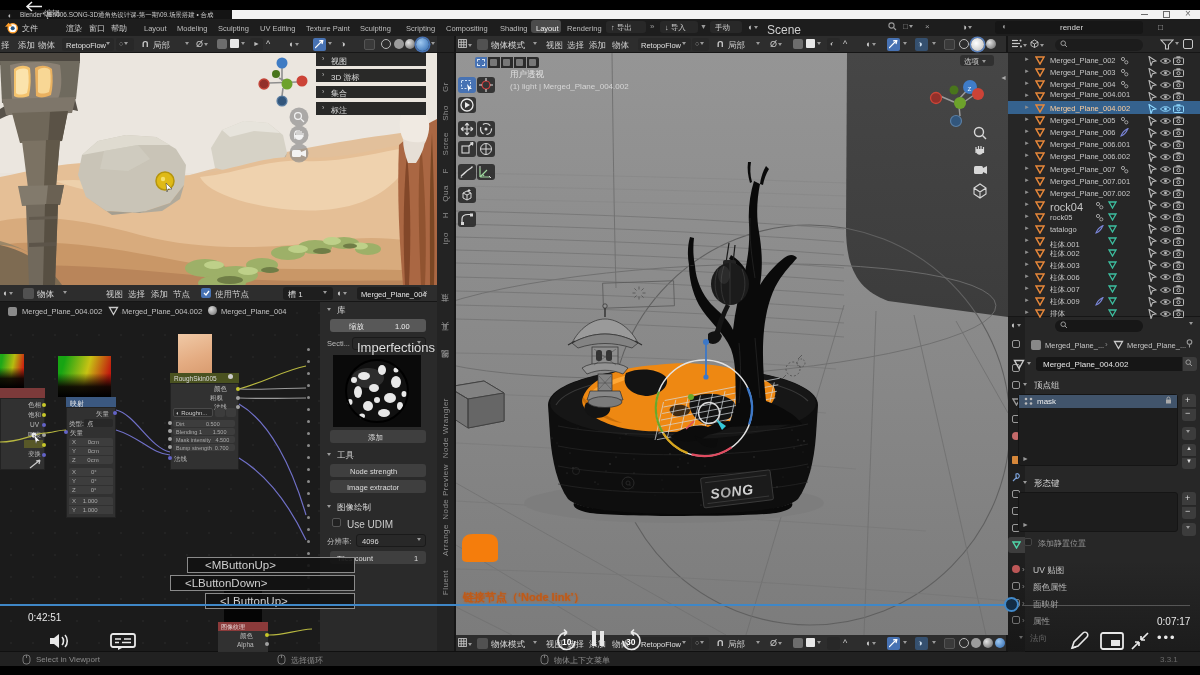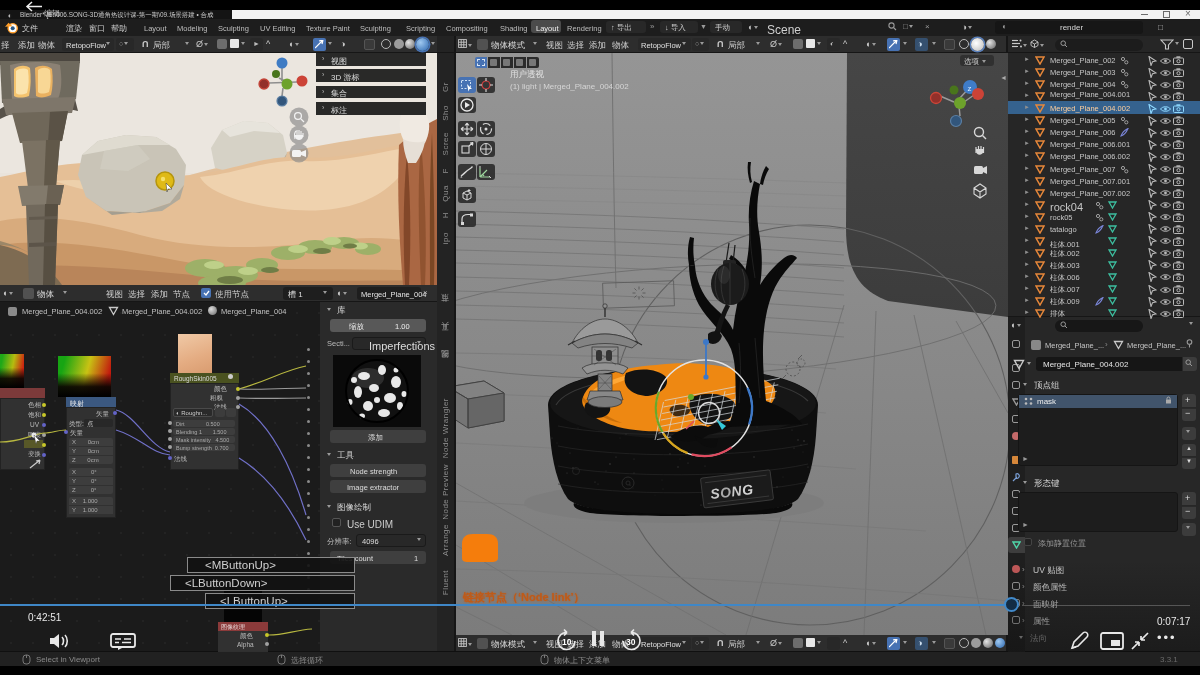--- a/index.html
+++ b/index.html
@@ -458,21 +458,21 @@
 <div class="a" style="left:307px;top:576px;width:3px;height:3px;border-radius:50%;background:#8a8a8a"></div>
 <div class="a" style="left:307px;top:588px;width:3px;height:3px;border-radius:50%;background:#8a8a8a"></div>
 
 <div class="t" style="left:326px;top:305px;font-size:8px;color:#bbb"><s class="dn"></s></div>
 <div class="t" style="left:337px;top:305px;font-size:8.5px;color:#d8d8d8">库</div>
 <div class="a" style="left:330px;top:319px;width:96px;height:13px;background:#585858;border-radius:3px"></div>
 <div class="t" style="left:349px;top:321.5px;font-size:7.5px;color:#eee">缩放</div>
 <div class="t" style="left:395px;top:321.5px;font-size:7.5px;color:#eee">1.00</div>
 <div class="t" style="left:327px;top:339px;font-size:7.5px;color:#bbb">Secti...</div>
 <div class="a" style="left:352px;top:337px;width:74px;height:13px;background:#282828;border-radius:3px;border:1px solid #1a1a1a"></div>
-<div class="t" style="left:369px;top:339.5px;font-size:11px;color:#ddd">Imperfections</div>
+<div class="t" style="left:357px;top:339.5px;font-size:13px;color:#ddd">Imperfections</div>
 <div class="t" style="left:416px;top:339px;font-size:7px;color:#999"><s class="dn"></s></div>
 <div class="a" style="left:333px;top:355px;width:88px;height:72px;background:#0a0a0a"></div>
 <svg class="a" style="left:344px;top:358px" width="66" height="66" viewBox="0 0 66 66">
 <circle cx="33" cy="33" r="31" fill="#111"></circle>
 <g fill="#e8e8e8">
         <ellipse cx="20" cy="18" rx="6" ry="4"></ellipse>
         <ellipse cx="38" cy="12" rx="4" ry="5"></ellipse>
         <ellipse cx="52" cy="24" rx="5" ry="6"></ellipse>
         <ellipse cx="14" cy="34" rx="4" ry="6"></ellipse>
         <ellipse cx="30" cy="30" rx="5" ry="4"></ellipse>

